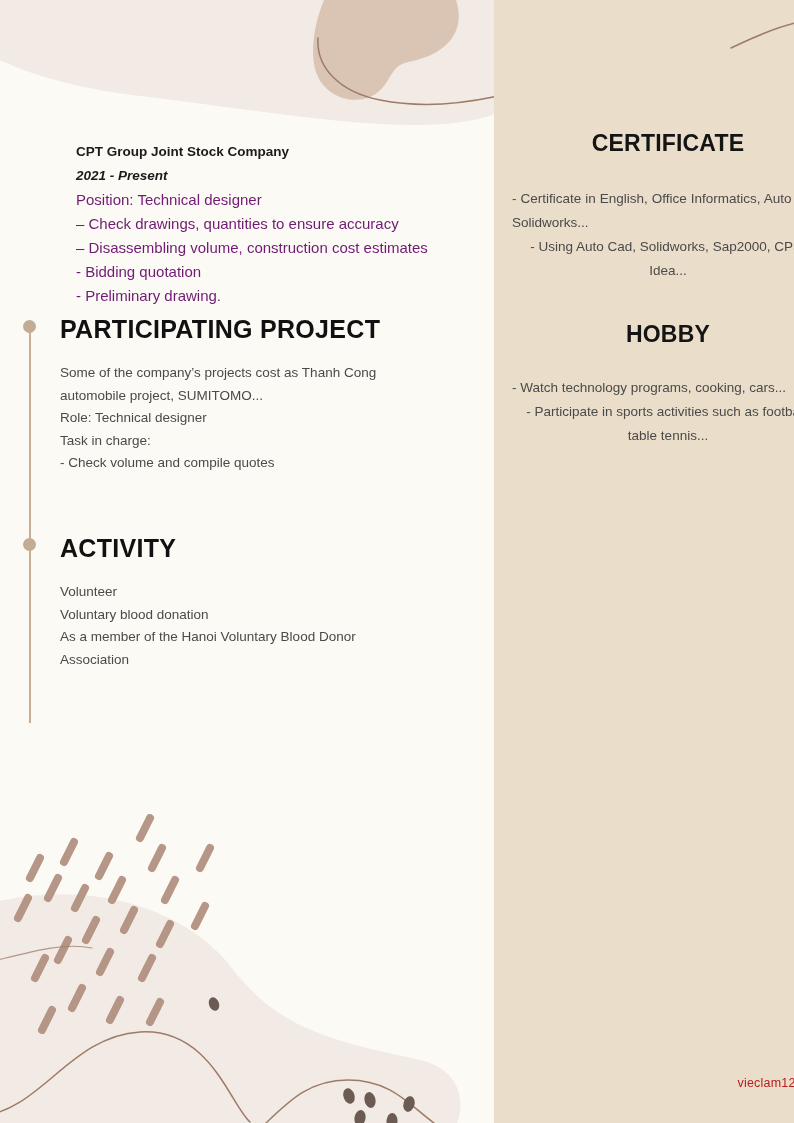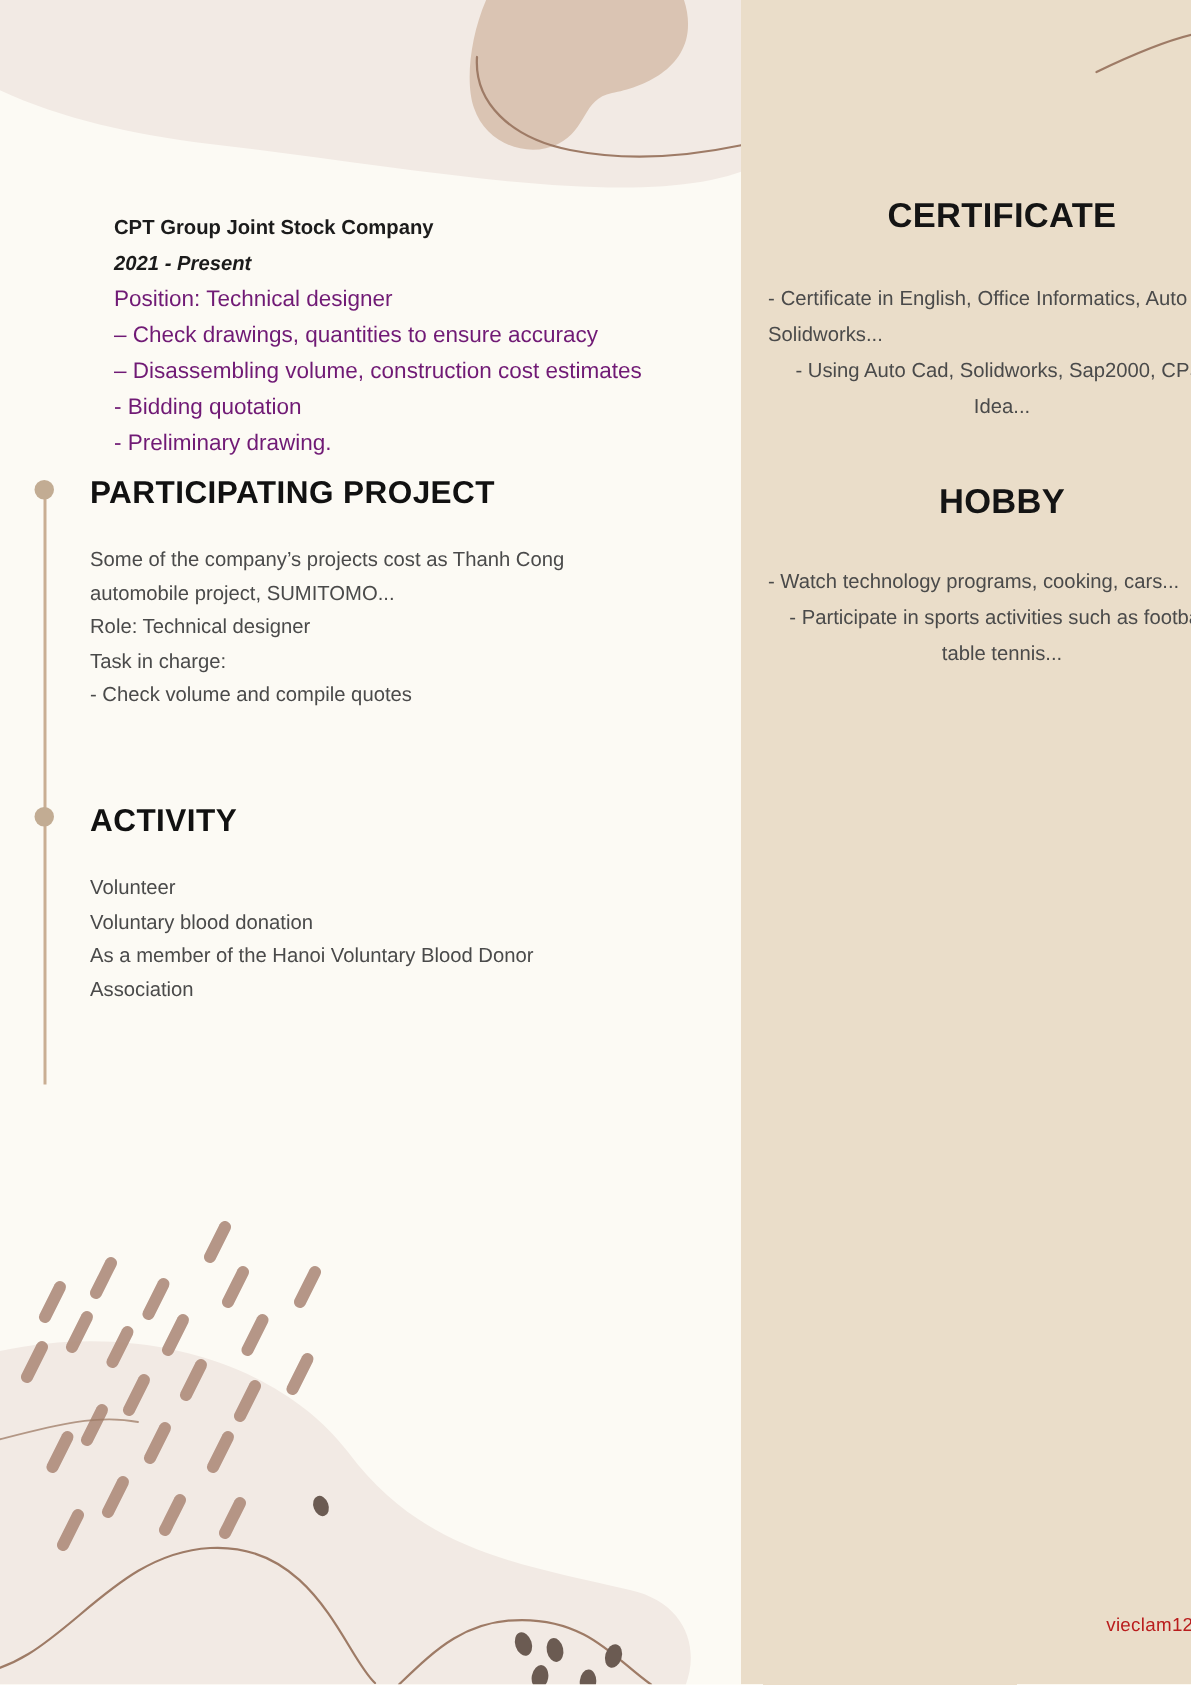--- a/index.html
+++ b/index.html
@@ -93,21 +93,21 @@
     color: #701a75;
     line-height: 24px;
   }
 
   .section {
     position: absolute;
     left: 60px;
     width: 410px;
   }
   .section-title {
-    font-size: 21px;
+    font-size: 25px;
     font-weight: 700;
     color: #111111;
     letter-spacing: .3px;
     margin: 0 0 20px 0;
     line-height: 26px;
   }
   .section-body {
     font-size: 13.5px;
     color: #4a4a4a;
     line-height: 22.5px;

